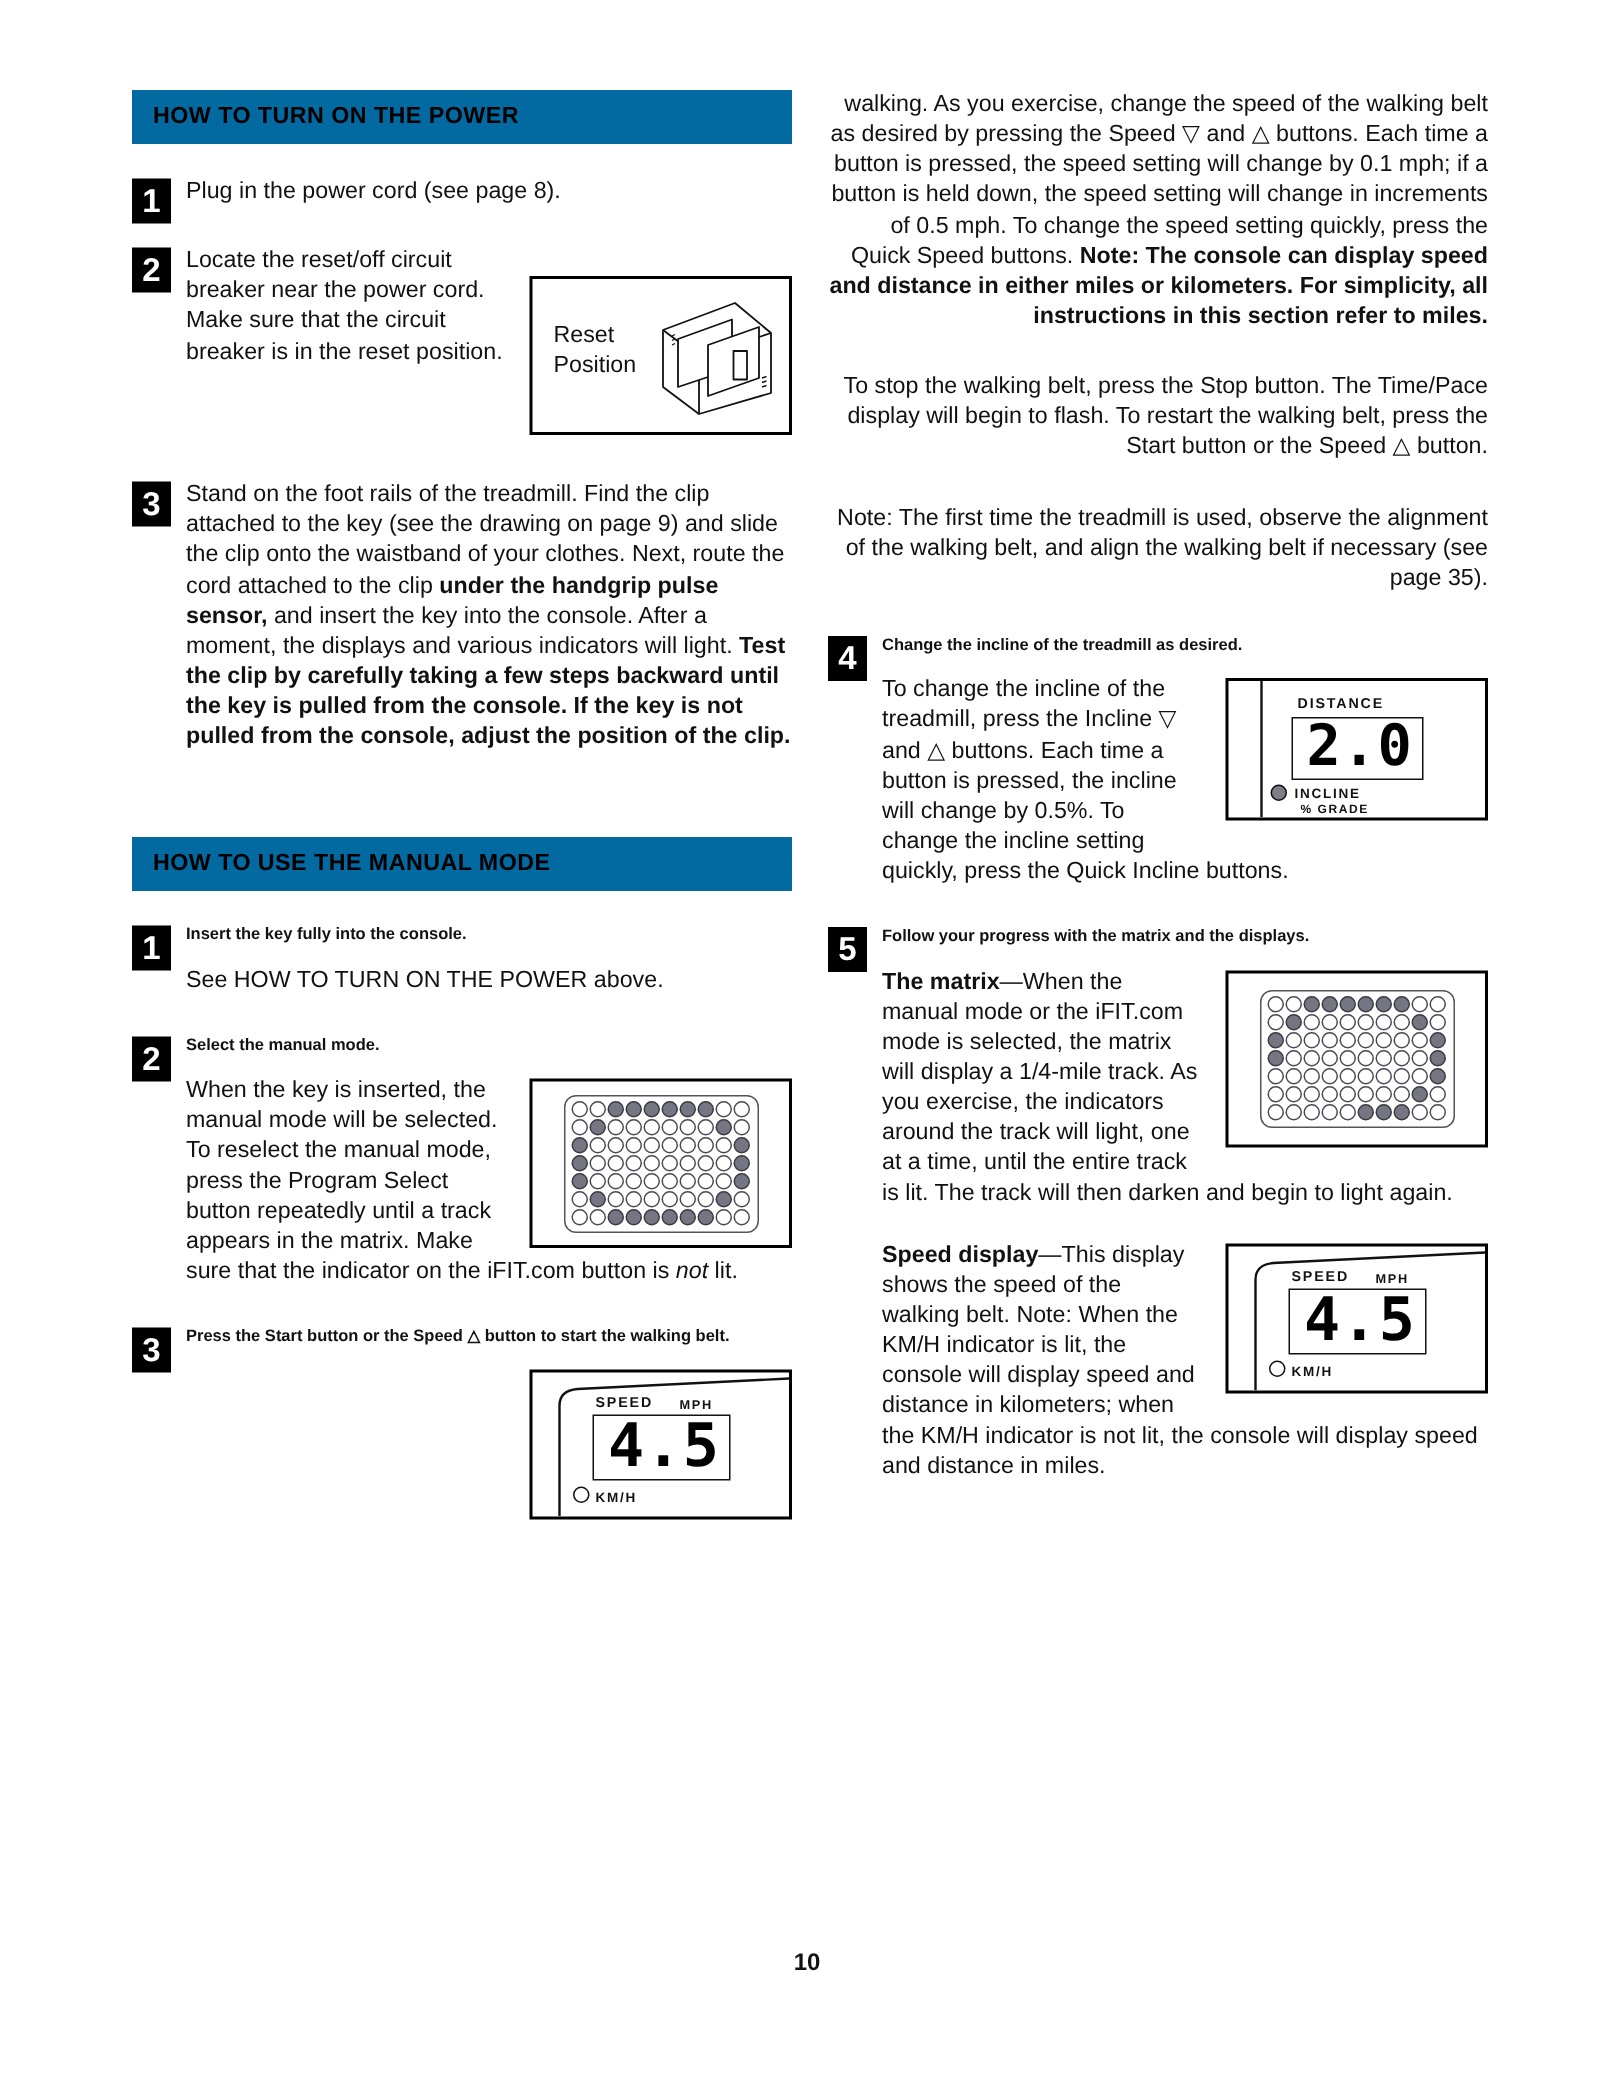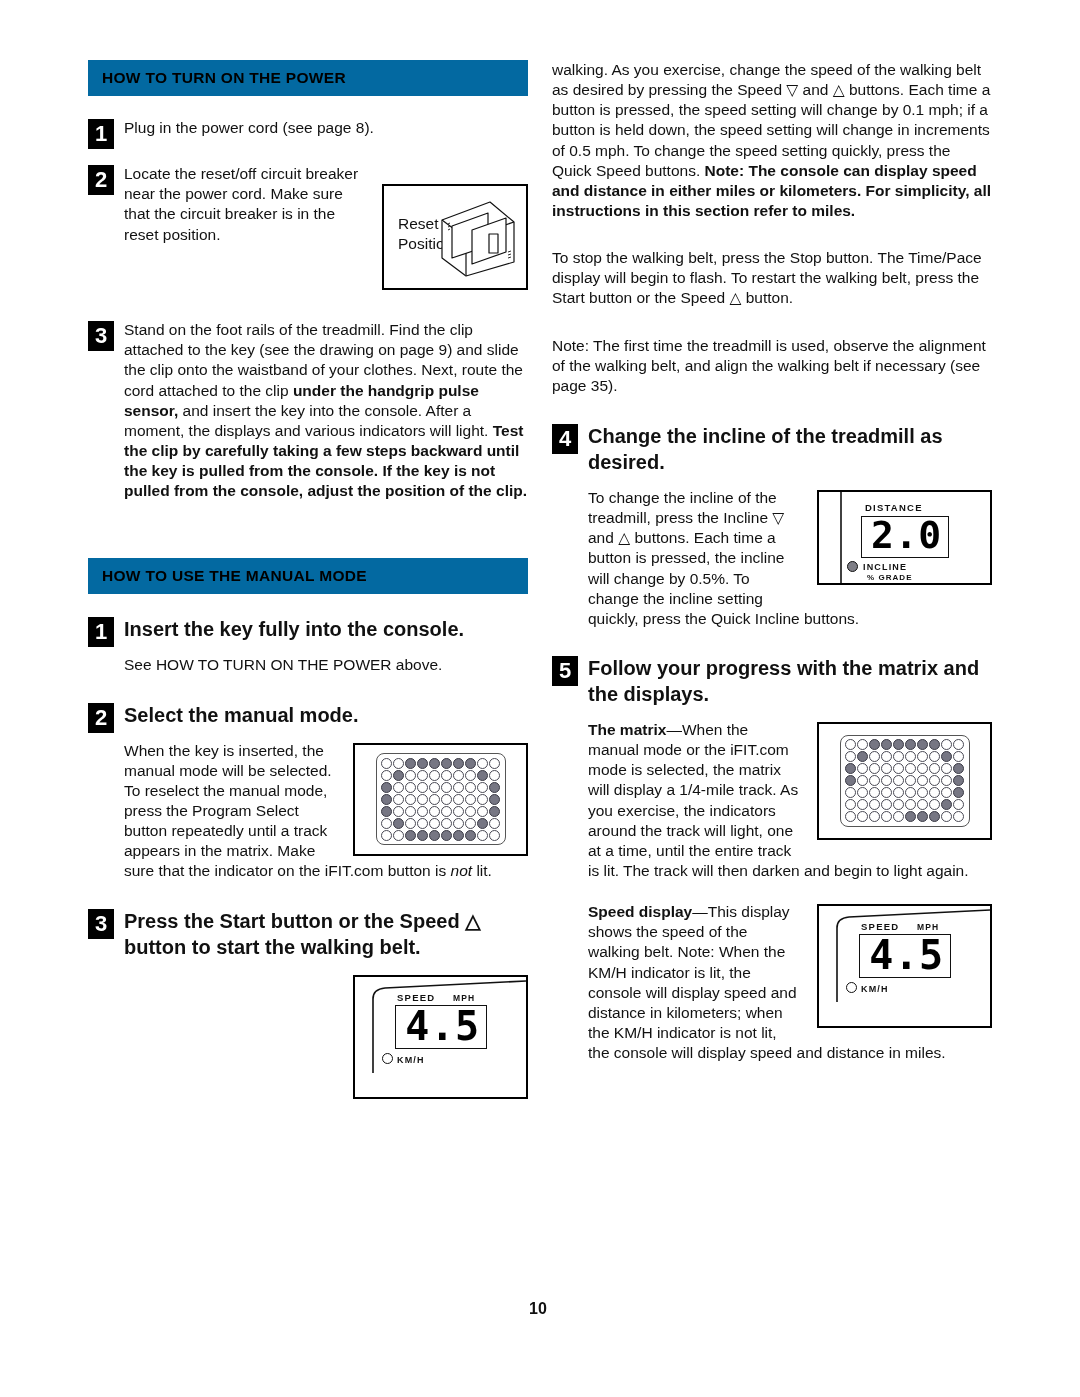--- a/index.html
+++ b/index.html
@@ -32,40 +32,40 @@
   
   .step { position:relative; padding-left:36px; margin-bottom:5px; }
   .step-num {
     position:absolute; left:0; top:1px;
     width:26px; height:30px;
     background:#000; color:#fff;
     font-weight:bold; font-size:22px;
     line-height:30px; text-align:center;
     font-family:"Liberation Sans", sans-serif;
   }
-  .step-title { font-weight:bold; font-size:20px; line-height:1.30; margin:0; }
+  .step-title { font-weight:bold; font-size:11px; line-height:1.30; margin:0; }
   .step-body  { font-size:15.5px; line-height:1.30; margin:0; }
 
-  p.body { font-size:15.5px; line-height:1.30; margin:0 0 14px 0; }
+  p.body { font-size:15.5px; line-height:1.30; margin:0 0 14px 0;text-align:right; }
   .spacer-sm { height:13px; }
   .spacer-md { height:21px; }
   .spacer-lg { height:30px; }
   b, .b { font-weight:bold; }
   i, .i { font-style:italic; }
 
   
   .fig {
     border:2.5px solid #000;
     background:#fff;
     position:relative;
   }
   .fig-right { float:right; margin:2px 0 4px 16px; }
 
   
-  .fig-reset { width:146px; height:106px; }
+  .fig-reset { width:175px; height:106px; }
   .fig-reset .reset-label {
     position:absolute; left:14px; top:28px;
     font-size:15.5px; line-height:1.25; text-align:left;
   }
   .fig-reset svg { position:absolute; right:6px; top:10px; }
 
   
   .fig-matrix { width:175px; height:113px; }
   .fig-matrix .matrix-frame {
     position:absolute; left:50%; top:50%; transform:translate(-50%,-50%);
@@ -76,21 +76,21 @@
   .dot {
     width:11px; height:11px; margin:0.5px;
     border-radius:50%;
     border:1.2px solid #4a4a55;
     background:#ffffff;
   }
   .dot.on { background:#767683; border-color:#3a3a45; }
 
   
   .fig-lcd { width:175px; height:95px; }
-  .fig-speed { width:175px; height:124px; }
+  .fig-speed { width:175px; height:100px; }
   .lcd-inner { position:absolute; inset:0; overflow:hidden; }
   .lcd-label {
     position:absolute;
     font-size:9.5px; font-weight:bold; letter-spacing:.13em;
     font-family:"Liberation Sans", sans-serif;
     color:#111;
   }
   .lcd-box {
     position:absolute;
     border:1.6px solid #111;

